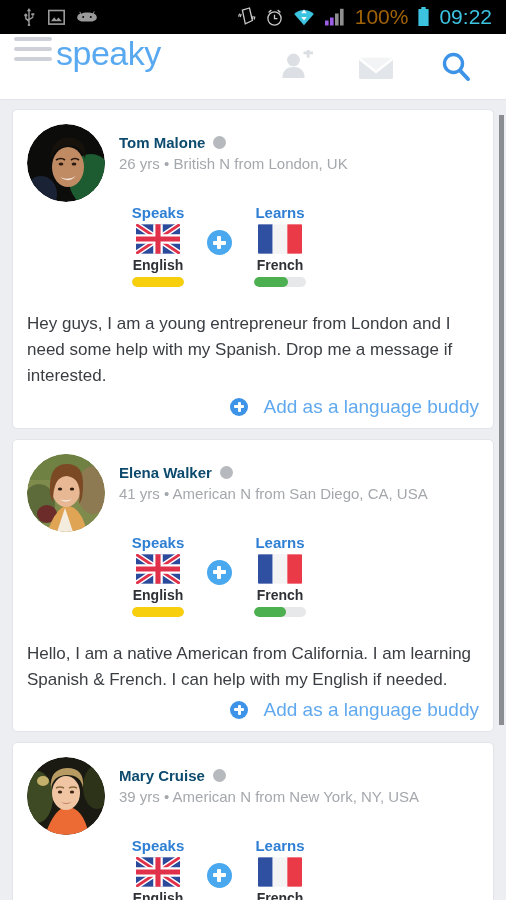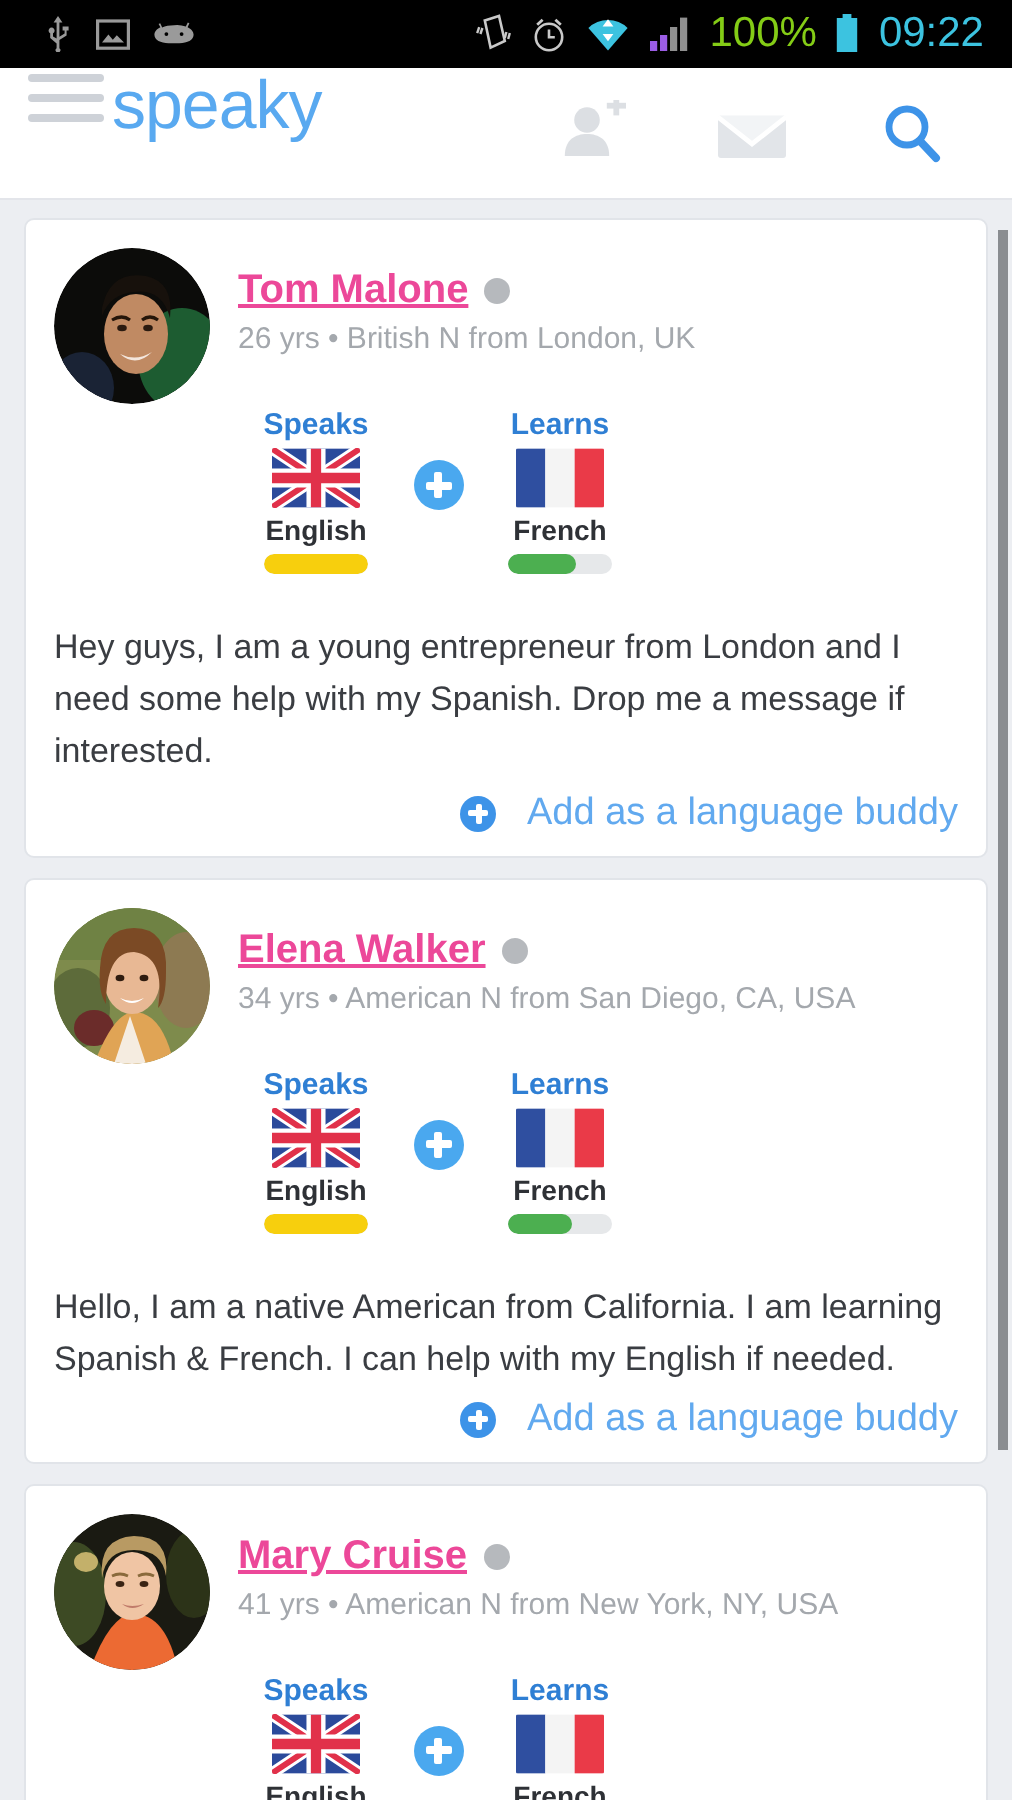--- a/index.html
+++ b/index.html
@@ -15,21 +15,21 @@
     position: relative;
     height: 34px; width: 506px;
     background: #000;
     display: flex; align-items: center;
     padding: 0 8px;
   }
   .sb-left { display: flex; align-items: center; gap: 12px; padding-left: 14px; }
   .sb-right { margin-left: auto; display: flex; align-items: center; gap: 9px; padding-right: 6px; }
   .sb-icon { display: block; }
   .sb-text {
-    color: #84cc16; font-size: 21px; letter-spacing: 0px;
+    color: #a16207; font-size: 21px; letter-spacing: 0px;
     font-family: "Liberation Sans", sans-serif;
   }
   .sb-time { color: #3cc3e0; font-size: 21px; }
 
   
   #app-header {
     position: relative;
     height: 66px; width: 506px;
     background: #ffffff;
     display: flex; 
@@ -79,23 +79,22 @@
     border-radius: 50%;
     flex: 0 0 78px;
     overflow: hidden;
     position: relative;
     margin-right: 14px;
   }
   .avatar svg { display: block; width: 78px; height: 78px; }
   .head-text { padding-top: 10px; flex: 1 1 auto; min-width: 0; }
   .name-row { display: flex; align-items: center; gap: 8px; }
   .user-name {
-    font-size: 20px; font-weight: bold; color: #ec4899;
+    font-size: 15px; font-weight: bold; color: #0c4a6e;
     white-space: nowrap;
-    text-decoration: underline;
   }
   .status-dot {
     width: 13px; height: 13px; border-radius: 50%;
     background: #b6b9bd; display: inline-block; flex: 0 0 13px;
   }
   .user-meta {
     font-size: 15px; color: #a4a8ad; margin-top: 4px;
     white-space: nowrap;
   }
 
@@ -345,21 +344,21 @@
             <ellipse cx="45" cy="35" rx="2.2" ry="1.6" fill="#2f1c10"></ellipse>
             <path d="M33 45 Q39 50 45 45 Q39 48 33 45 Z" fill="#fff"></path>
           </g>
         </svg>
       </div>
       <div class="head-text">
         <div class="name-row">
           <span class="user-name">Elena Walker</span>
           <span class="status-dot"></span>
         </div>
-        <div class="user-meta">34 yrs • American N from San Diego, CA, USA</div>
+        <div class="user-meta">41 yrs • American N from San Diego, CA, USA</div>
       </div>
     </div>
 
     <div class="lang-row">
       <div class="lang-col">
         <div class="lang-head">Speaks</div>
         <svg class="flag" viewBox="0 0 60 40">
           <rect width="60" height="40" fill="#2b4a9b"></rect>
           <path d="M0 0 L60 40 M60 0 L0 40" stroke="#fff" stroke-width="8"></path>
           <path d="M0 0 L60 40 M60 0 L0 40" stroke="#e1314a" stroke-width="4"></path>
@@ -420,21 +419,21 @@
             <path d="M29 31 Q33 29 37 31" fill="none" stroke="#8a6a3c" stroke-width="1.4"></path>
             <path d="M42 31 Q46 29 50 31" fill="none" stroke="#8a6a3c" stroke-width="1.4"></path>
           </g>
         </svg>
       </div>
       <div class="head-text">
         <div class="name-row">
           <span class="user-name">Mary Cruise</span>
           <span class="status-dot"></span>
         </div>
-        <div class="user-meta">41 yrs • American N from New York, NY, USA</div>
+        <div class="user-meta">39 yrs • American N from New York, NY, USA</div>
       </div>
     </div>
 
     <div class="lang-row">
       <div class="lang-col">
         <div class="lang-head">Speaks</div>
         <svg class="flag" viewBox="0 0 60 40">
           <rect width="60" height="40" fill="#2b4a9b"></rect>
           <path d="M0 0 L60 40 M60 0 L0 40" stroke="#fff" stroke-width="8"></path>
           <path d="M0 0 L60 40 M60 0 L0 40" stroke="#e1314a" stroke-width="4"></path>

